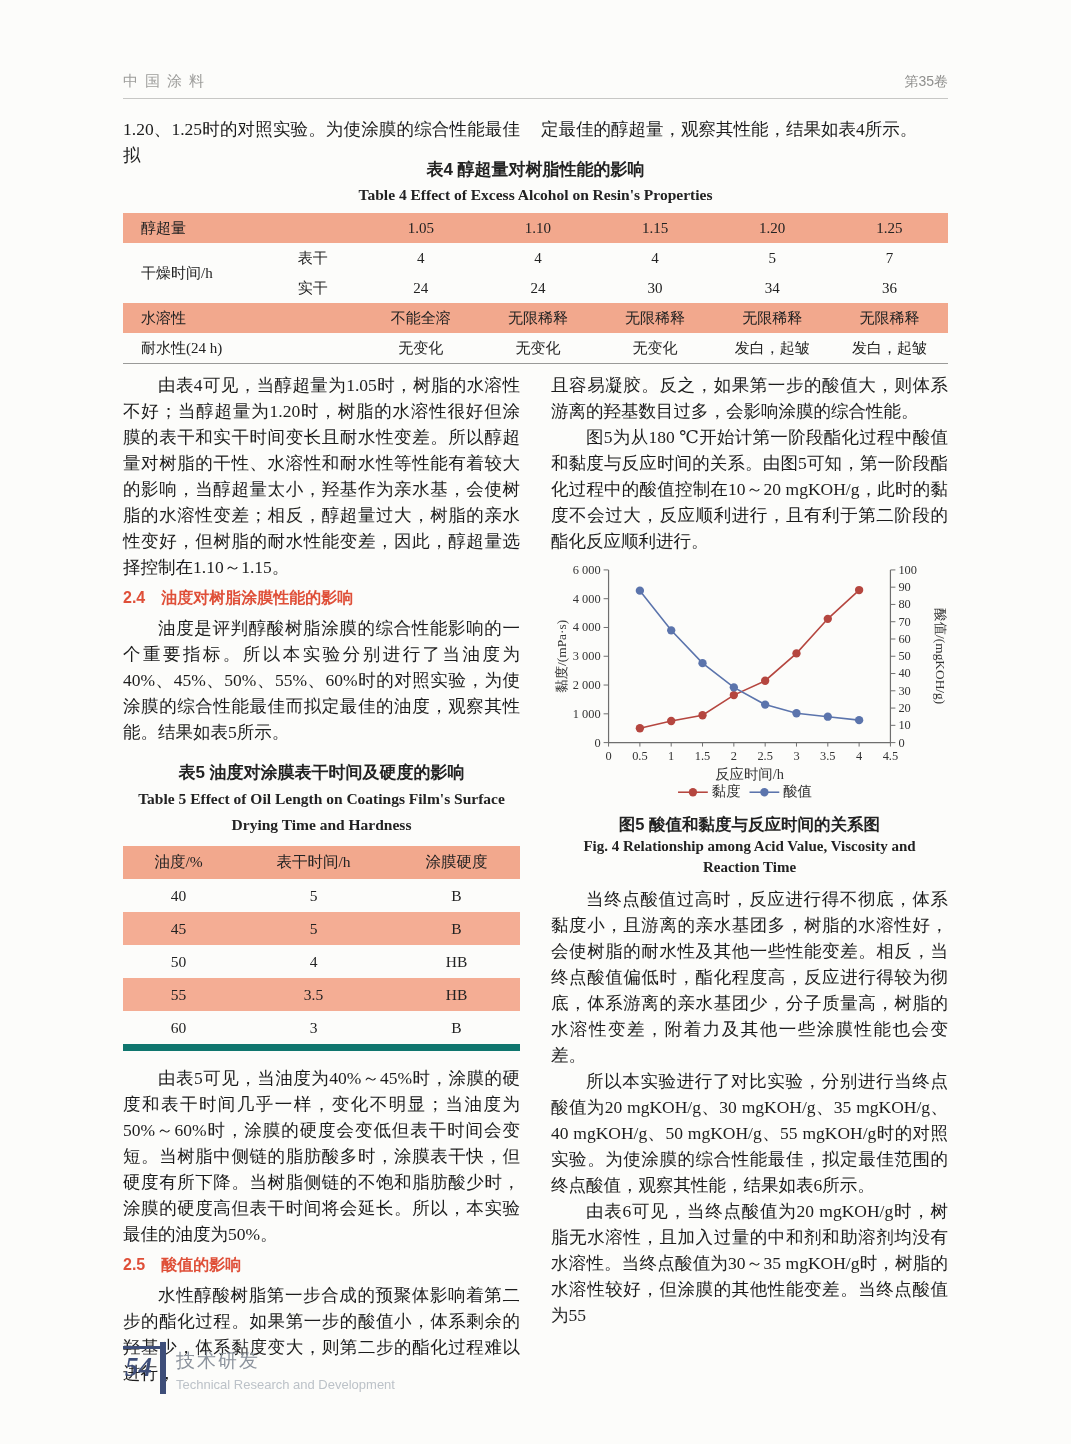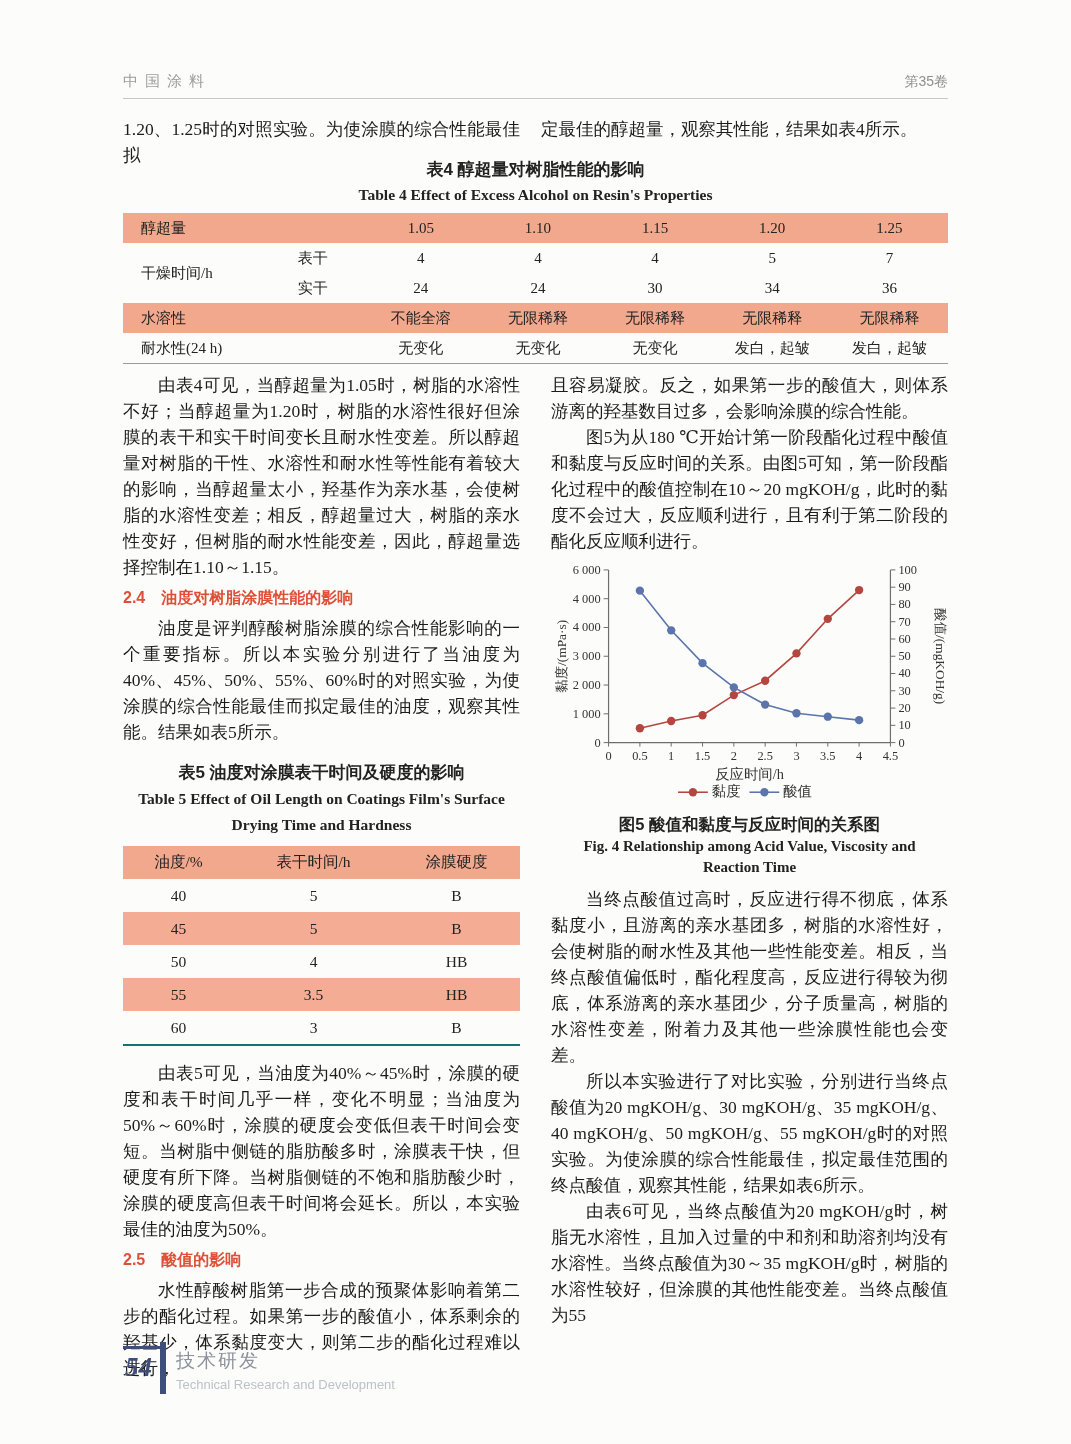--- a/index.html
+++ b/index.html
@@ -41,21 +41,21 @@
   .col p{margin:0 0 0 0;font-size:17.5px;line-height:26px;text-align:justify;}
   .col p.indent{text-indent:2em;}
   h3.sec{
     margin:5px 0 4px 0;font-size:16px;line-height:26px;
     color:#df4f38;font-family:"Liberation Sans","DejaVu Sans",sans-serif;font-weight:bold;
   }
   h3.sec .secnum{margin-right:16px;}
   
   .t5block{margin-top:16px;margin-bottom:14px;}
   .t5block .tbl-title-en{line-height:22px;margin-top:4px;}
-  .t5{margin-top:10px;border-bottom:2px solid #0f766e;}
+  .t5{margin-top:10px;border-bottom:7px solid #0f766e;}
   .t5 td{height:27px;font-size:15.5px;}
   .t5 tr.band td{background:#f2a88d;}
   .t5 tr.band2 td{background:#f4ad94;}
   
   .figure{margin:4px 0 8px 0;}
   .fig-cap-zh{font-weight:bold;font-size:16.5px;text-align:center;margin-top:4px;
     font-family:"Liberation Sans","DejaVu Sans",sans-serif;color:#222;}
   .fig-cap-en{font-weight:bold;font-size:15px;text-align:center;line-height:21px;color:#222;}
   
   .pgfoot{position:absolute;left:123px;top:1346px;display:flex;align-items:flex-start;}

